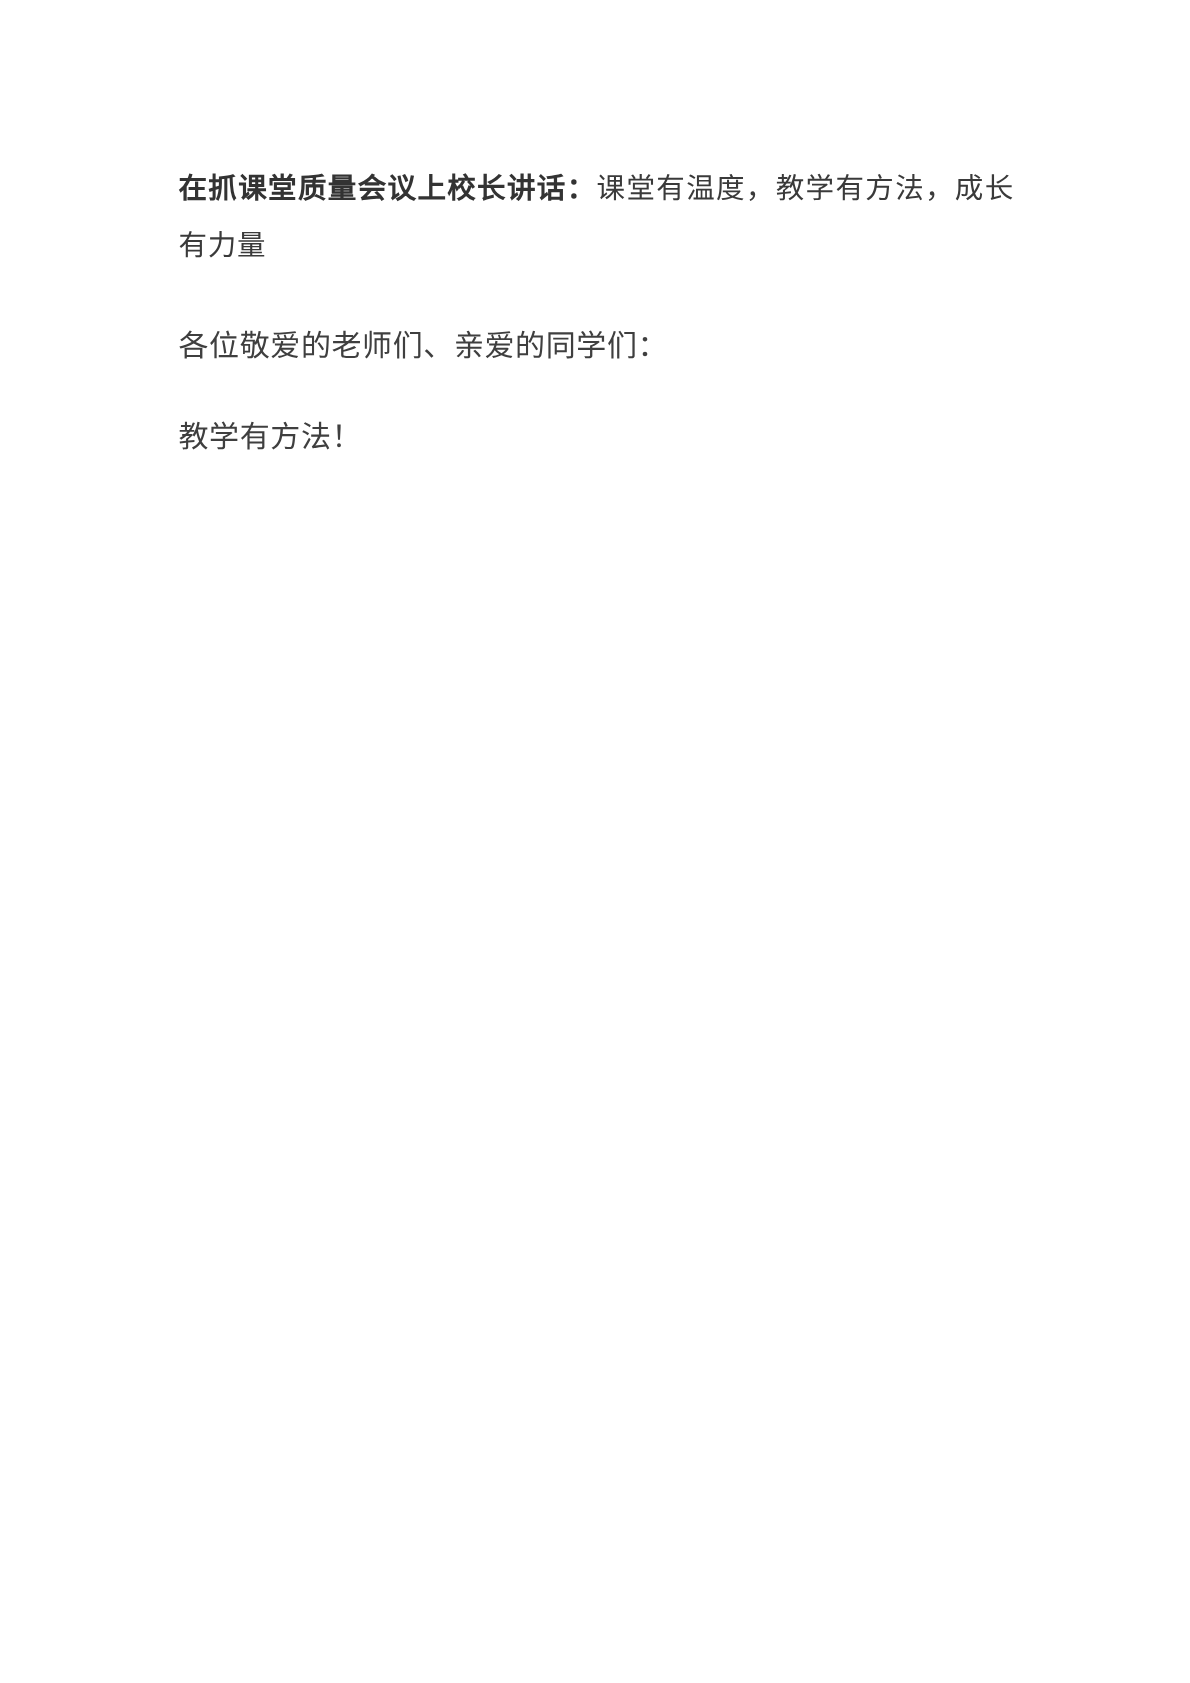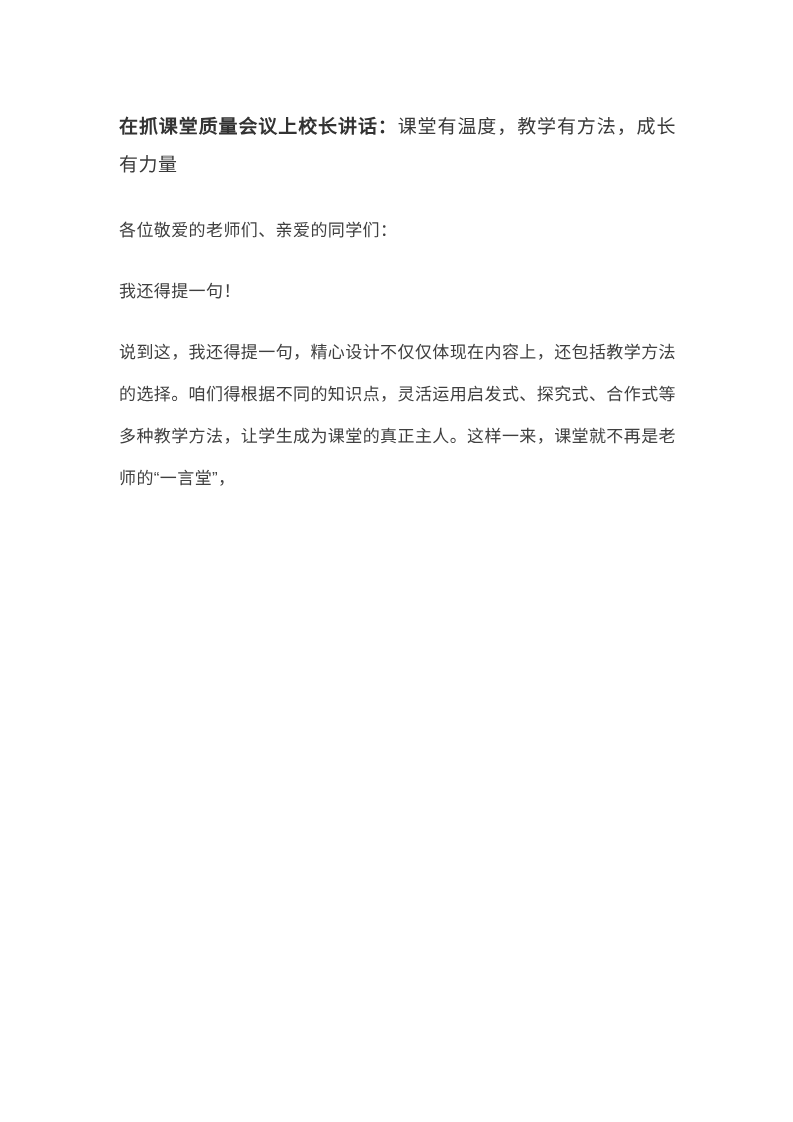--- a/index.html
+++ b/index.html
@@ -26,34 +26,33 @@
     margin: 0 0 26px 0;
     color: #3a3a3a;
     text-align: justify;
     letter-spacing: 0.5px;
   }
   .doc-title .title-lead {
     font-weight: 700;
     color: #333333;
   }
   .doc-paragraph {
-    font-size: 17px;
+    font-size: 20px;
     line-height: 42px;
     margin: 0 0 19px 0;
     color: #3f3f3f;
     text-align: justify;
     letter-spacing: 0.4px;
   }
 </style>
 </head>
 <body>
 
 <div class="page">
   <h1 class="doc-title"><span class="title-lead">在抓课堂质量会议上校长讲话：</span><span>课堂有温度，教学有方法，成长有力量</span></h1>
 
   <p class="doc-paragraph">各位敬爱的老师们、亲爱的同学们：</p>
 
-  <p class="doc-paragraph">我还得提一句！</p>
+  <p class="doc-paragraph">教学有方法！</p>
 
 
 
-  <p class="doc-paragraph">说到这，我还得提一句，精心设计不仅仅体现在内容上，还包括教学方法的选择。咱们得根据不同的知识点，灵活运用启发式、探究式、合作式等多种教学方法，让学生成为课堂的真正主人。这样一来，课堂就不再是老师的“一言堂”，</p>
 </div>
 
 </body></html>

